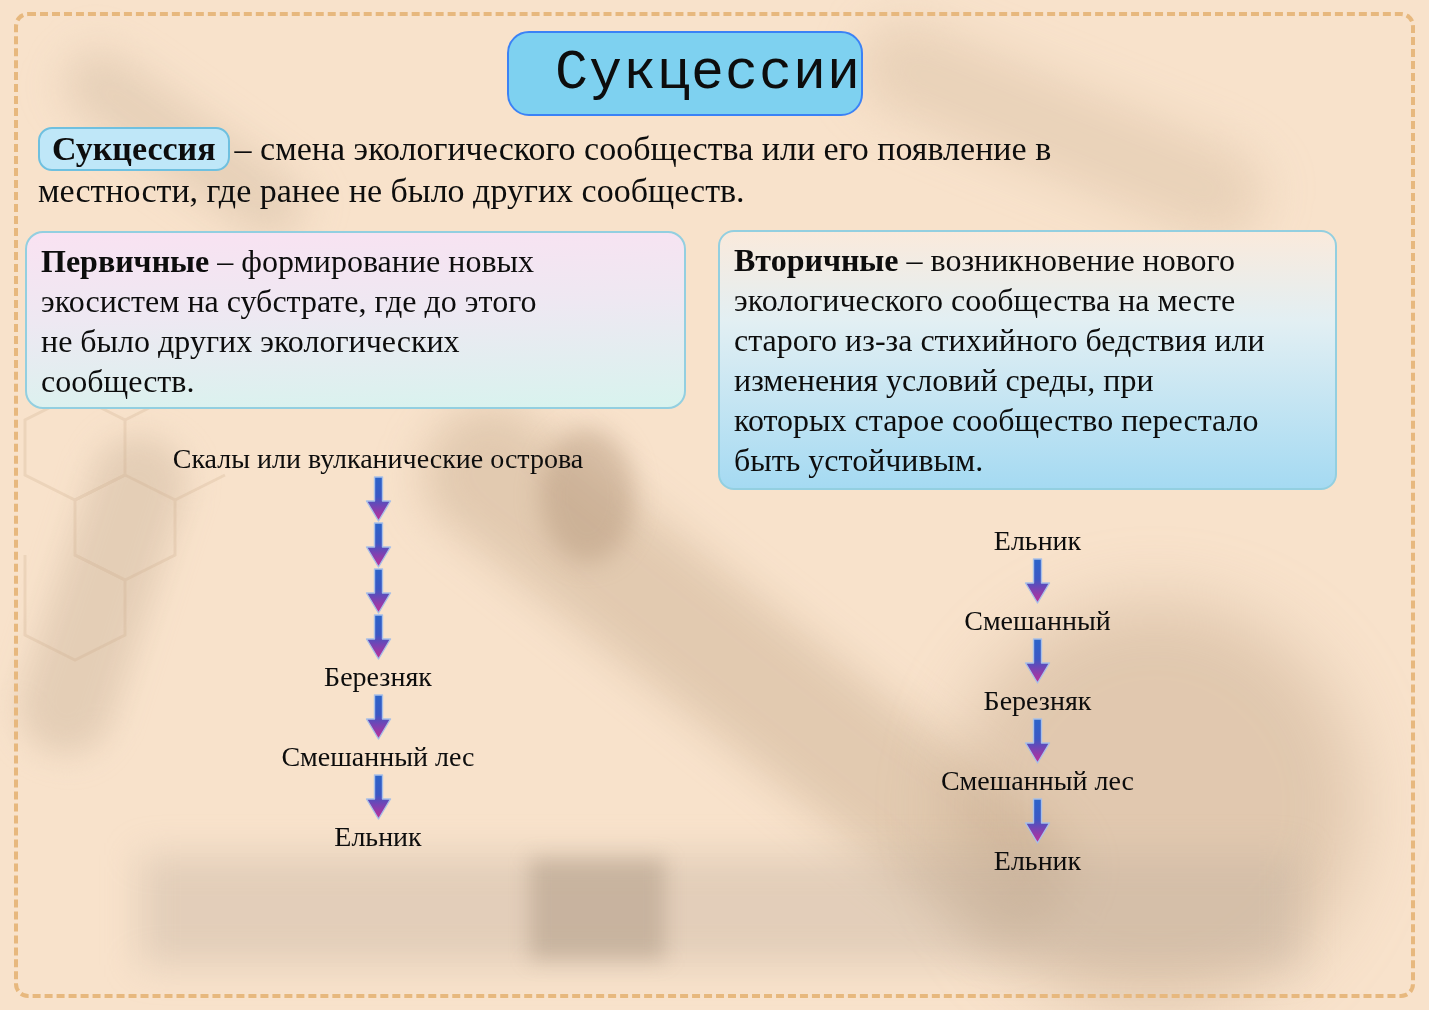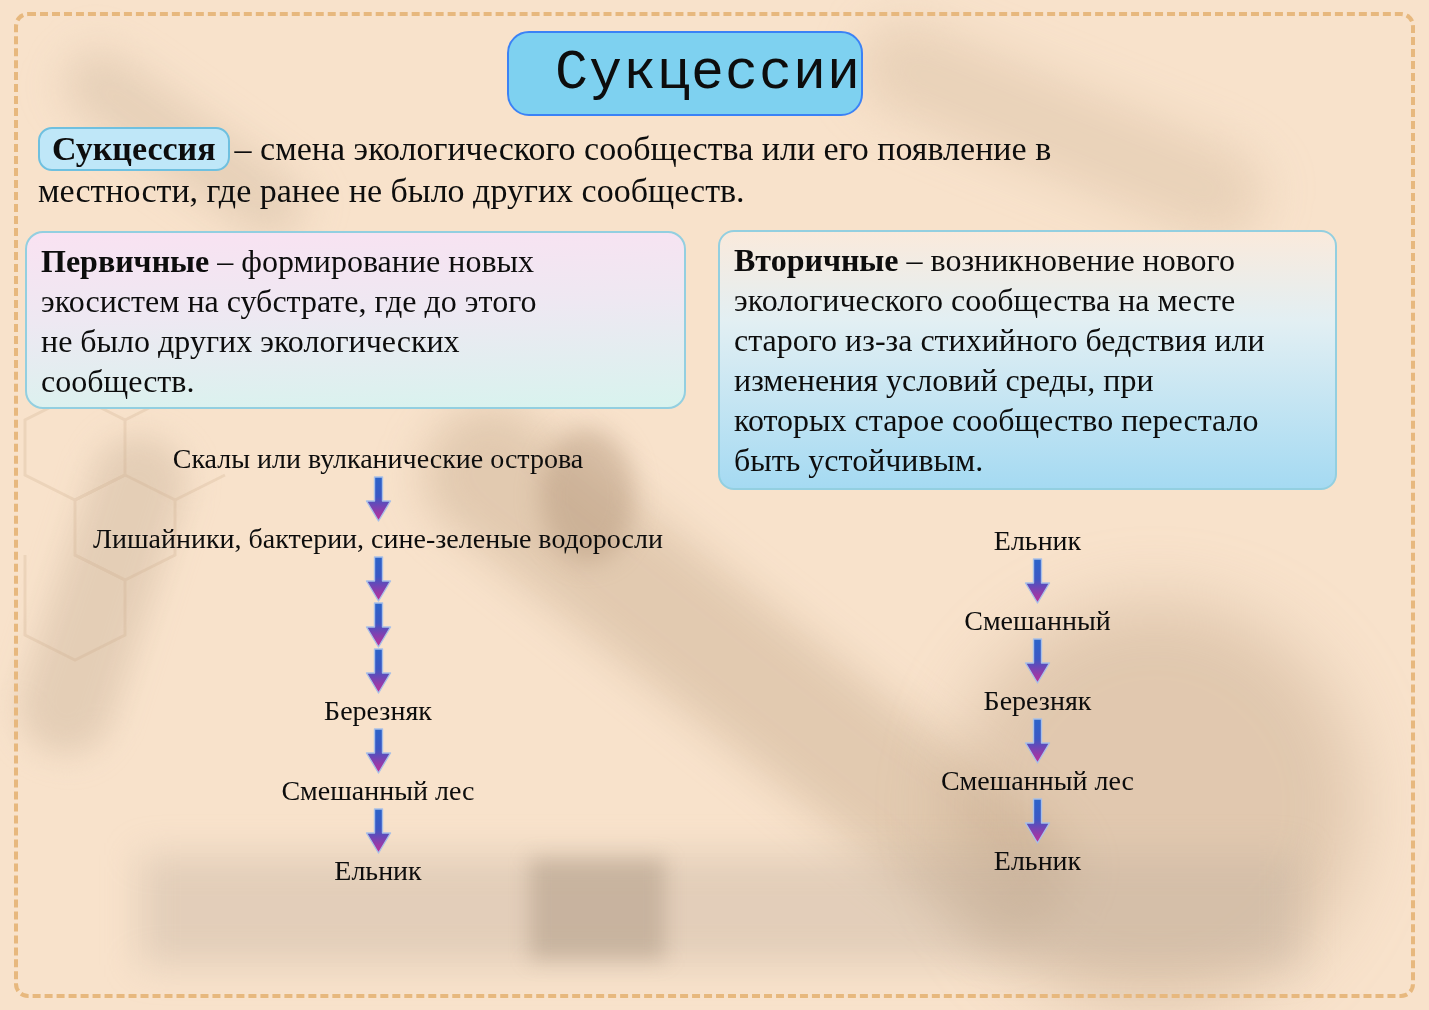--- a/index.html
+++ b/index.html
@@ -122,21 +122,20 @@
 изменения условий среды, при
 которых старое сообщество перестало
 быть устойчивым.</span>
   </div>
 
   <div class="flow flow-primary">
     <div class="flow-label">Скалы или вулканические острова</div>
     <svg class="arrow" viewBox="0 0 27 46">
         <path d="M9.5 1 h8 v24 h8 L13.5 45 L1.5 25 h8 Z" fill="url(#agrad)" stroke="#A8C0E8" stroke-width="1.4" stroke-linejoin="round"></path>
       </svg>
-    <div class="flow-label">Лишайники, бактерии, сине-зеленые водоросли</div>
     <svg class="arrow" viewBox="0 0 27 46">
         <path d="M9.5 1 h8 v24 h8 L13.5 45 L1.5 25 h8 Z" fill="url(#agrad)" stroke="#A8C0E8" stroke-width="1.4" stroke-linejoin="round"></path>
       </svg>
     <svg class="arrow" viewBox="0 0 27 46">
         <path d="M9.5 1 h8 v24 h8 L13.5 45 L1.5 25 h8 Z" fill="url(#agrad)" stroke="#A8C0E8" stroke-width="1.4" stroke-linejoin="round"></path>
       </svg>
     <svg class="arrow" viewBox="0 0 27 46">
         <path d="M9.5 1 h8 v24 h8 L13.5 45 L1.5 25 h8 Z" fill="url(#agrad)" stroke="#A8C0E8" stroke-width="1.4" stroke-linejoin="round"></path>
       </svg>
     <div class="flow-label">Березняк</div>

